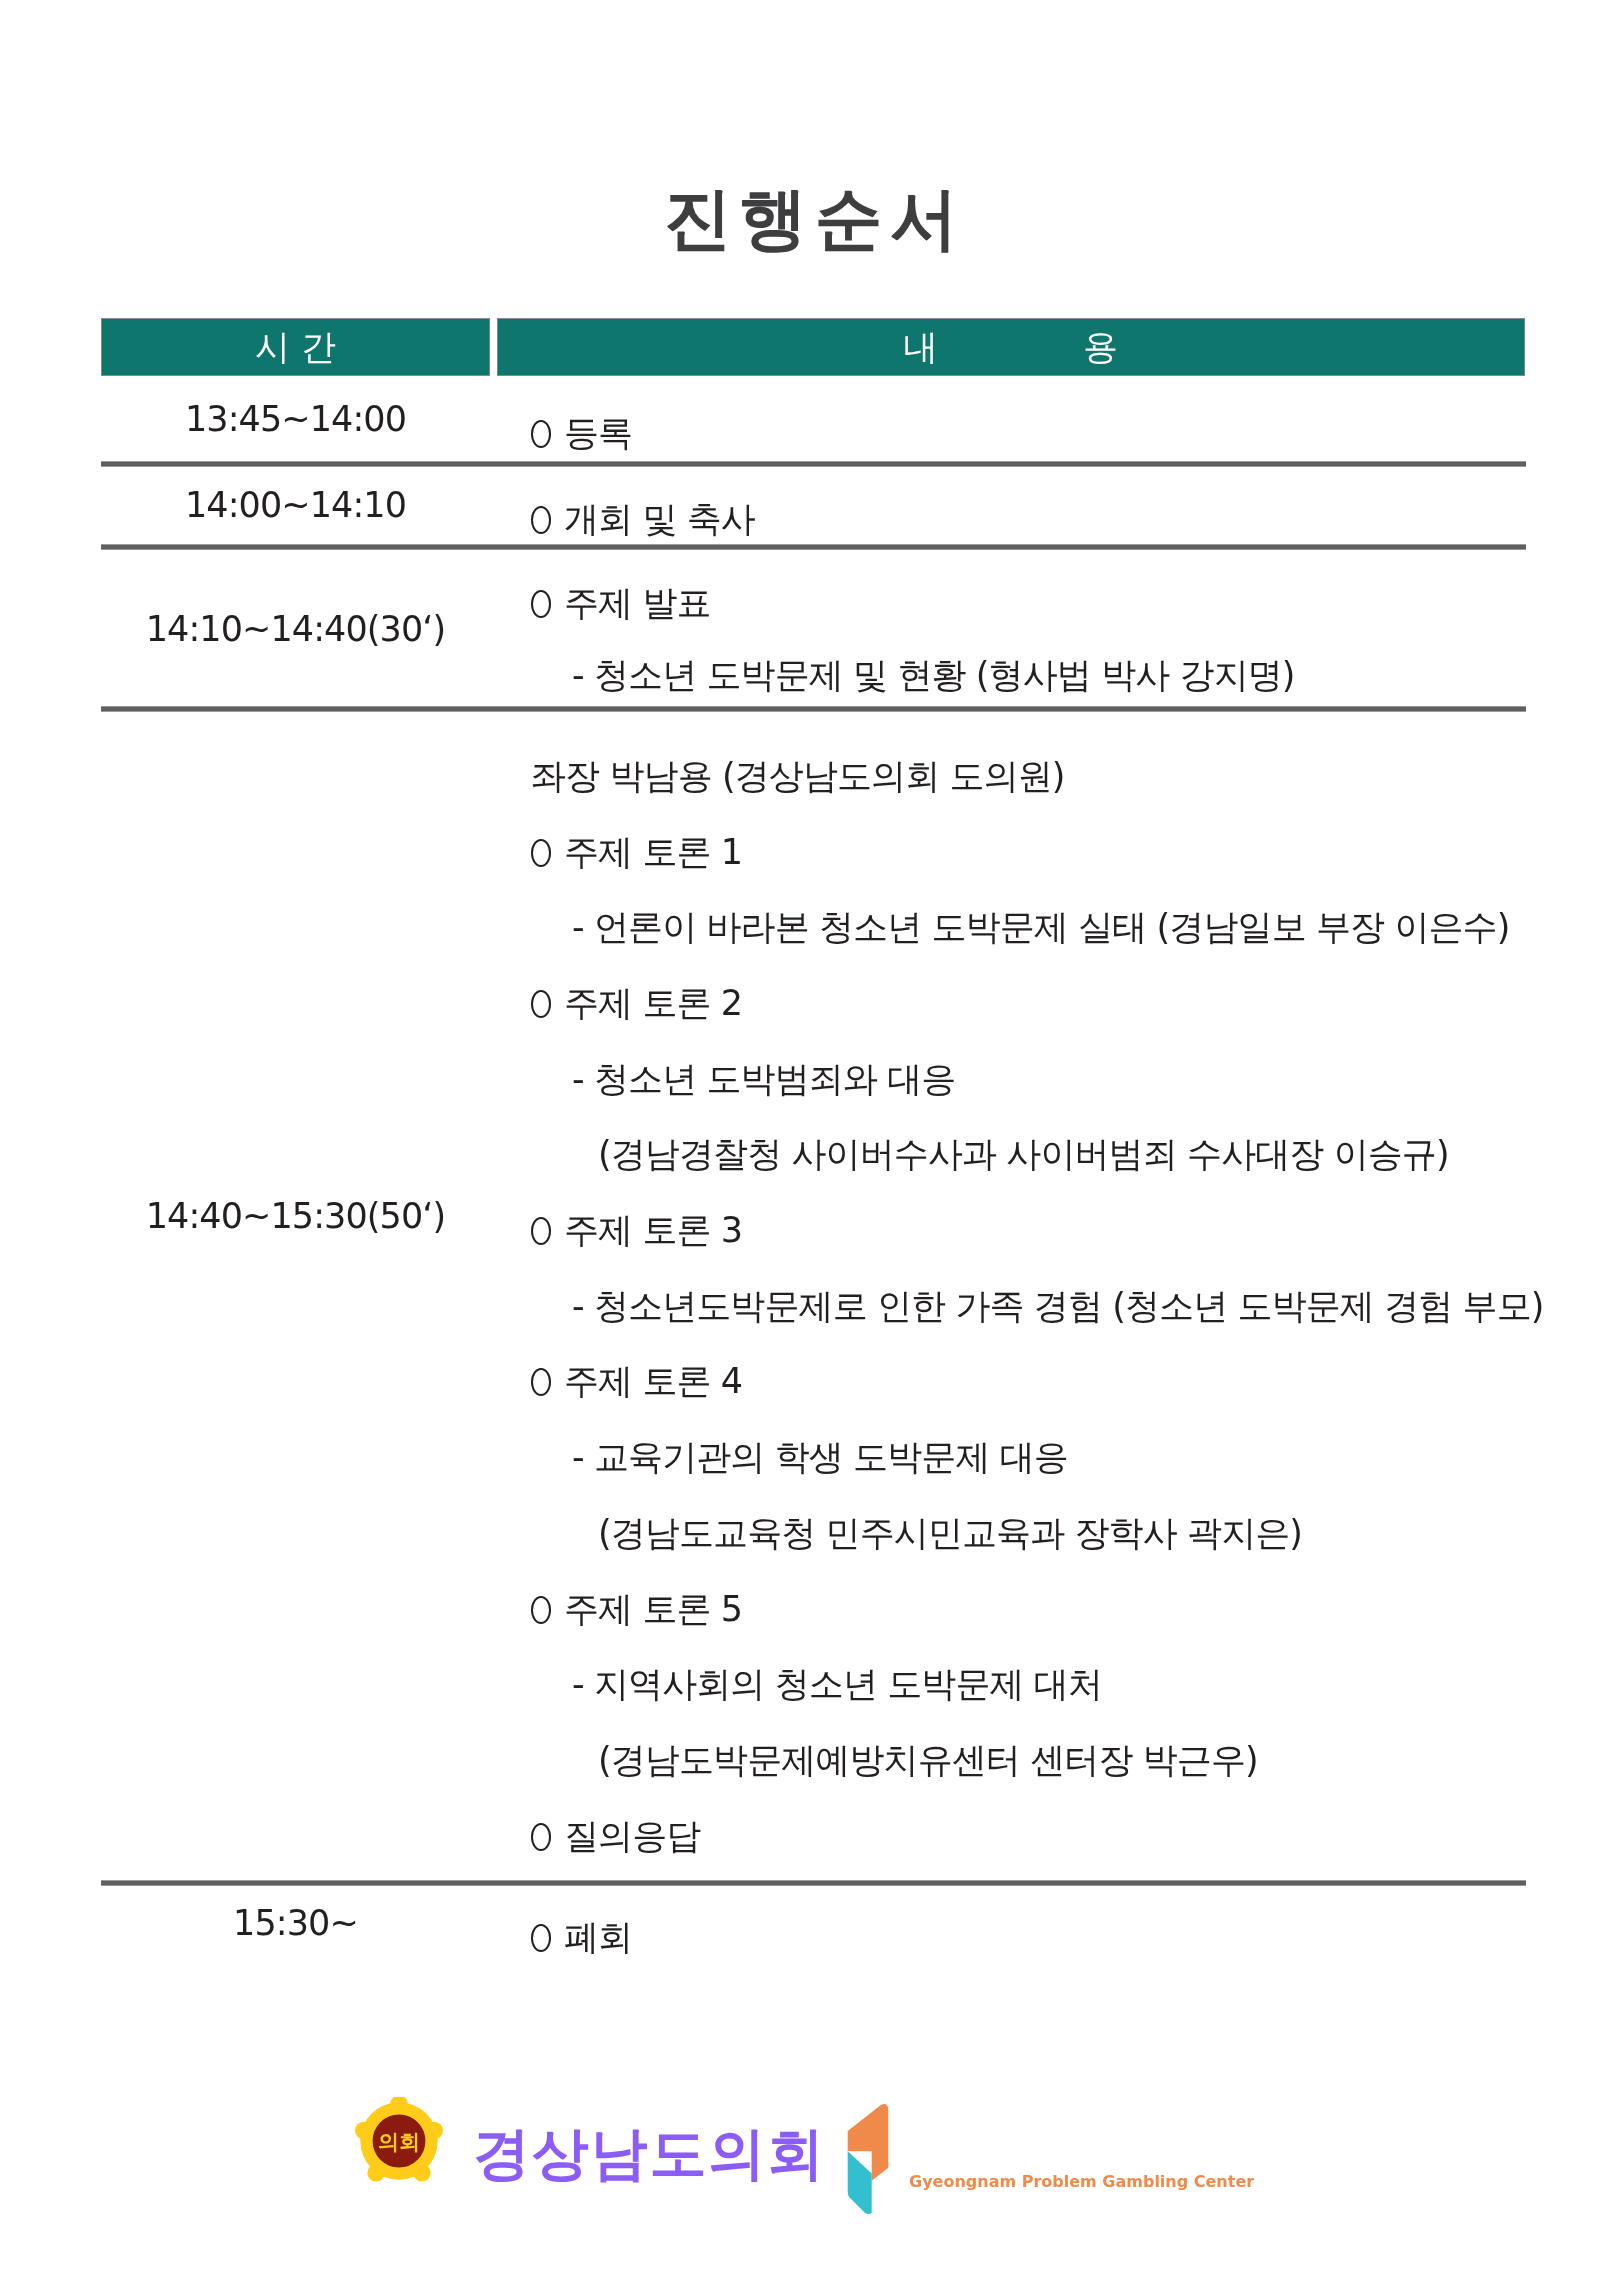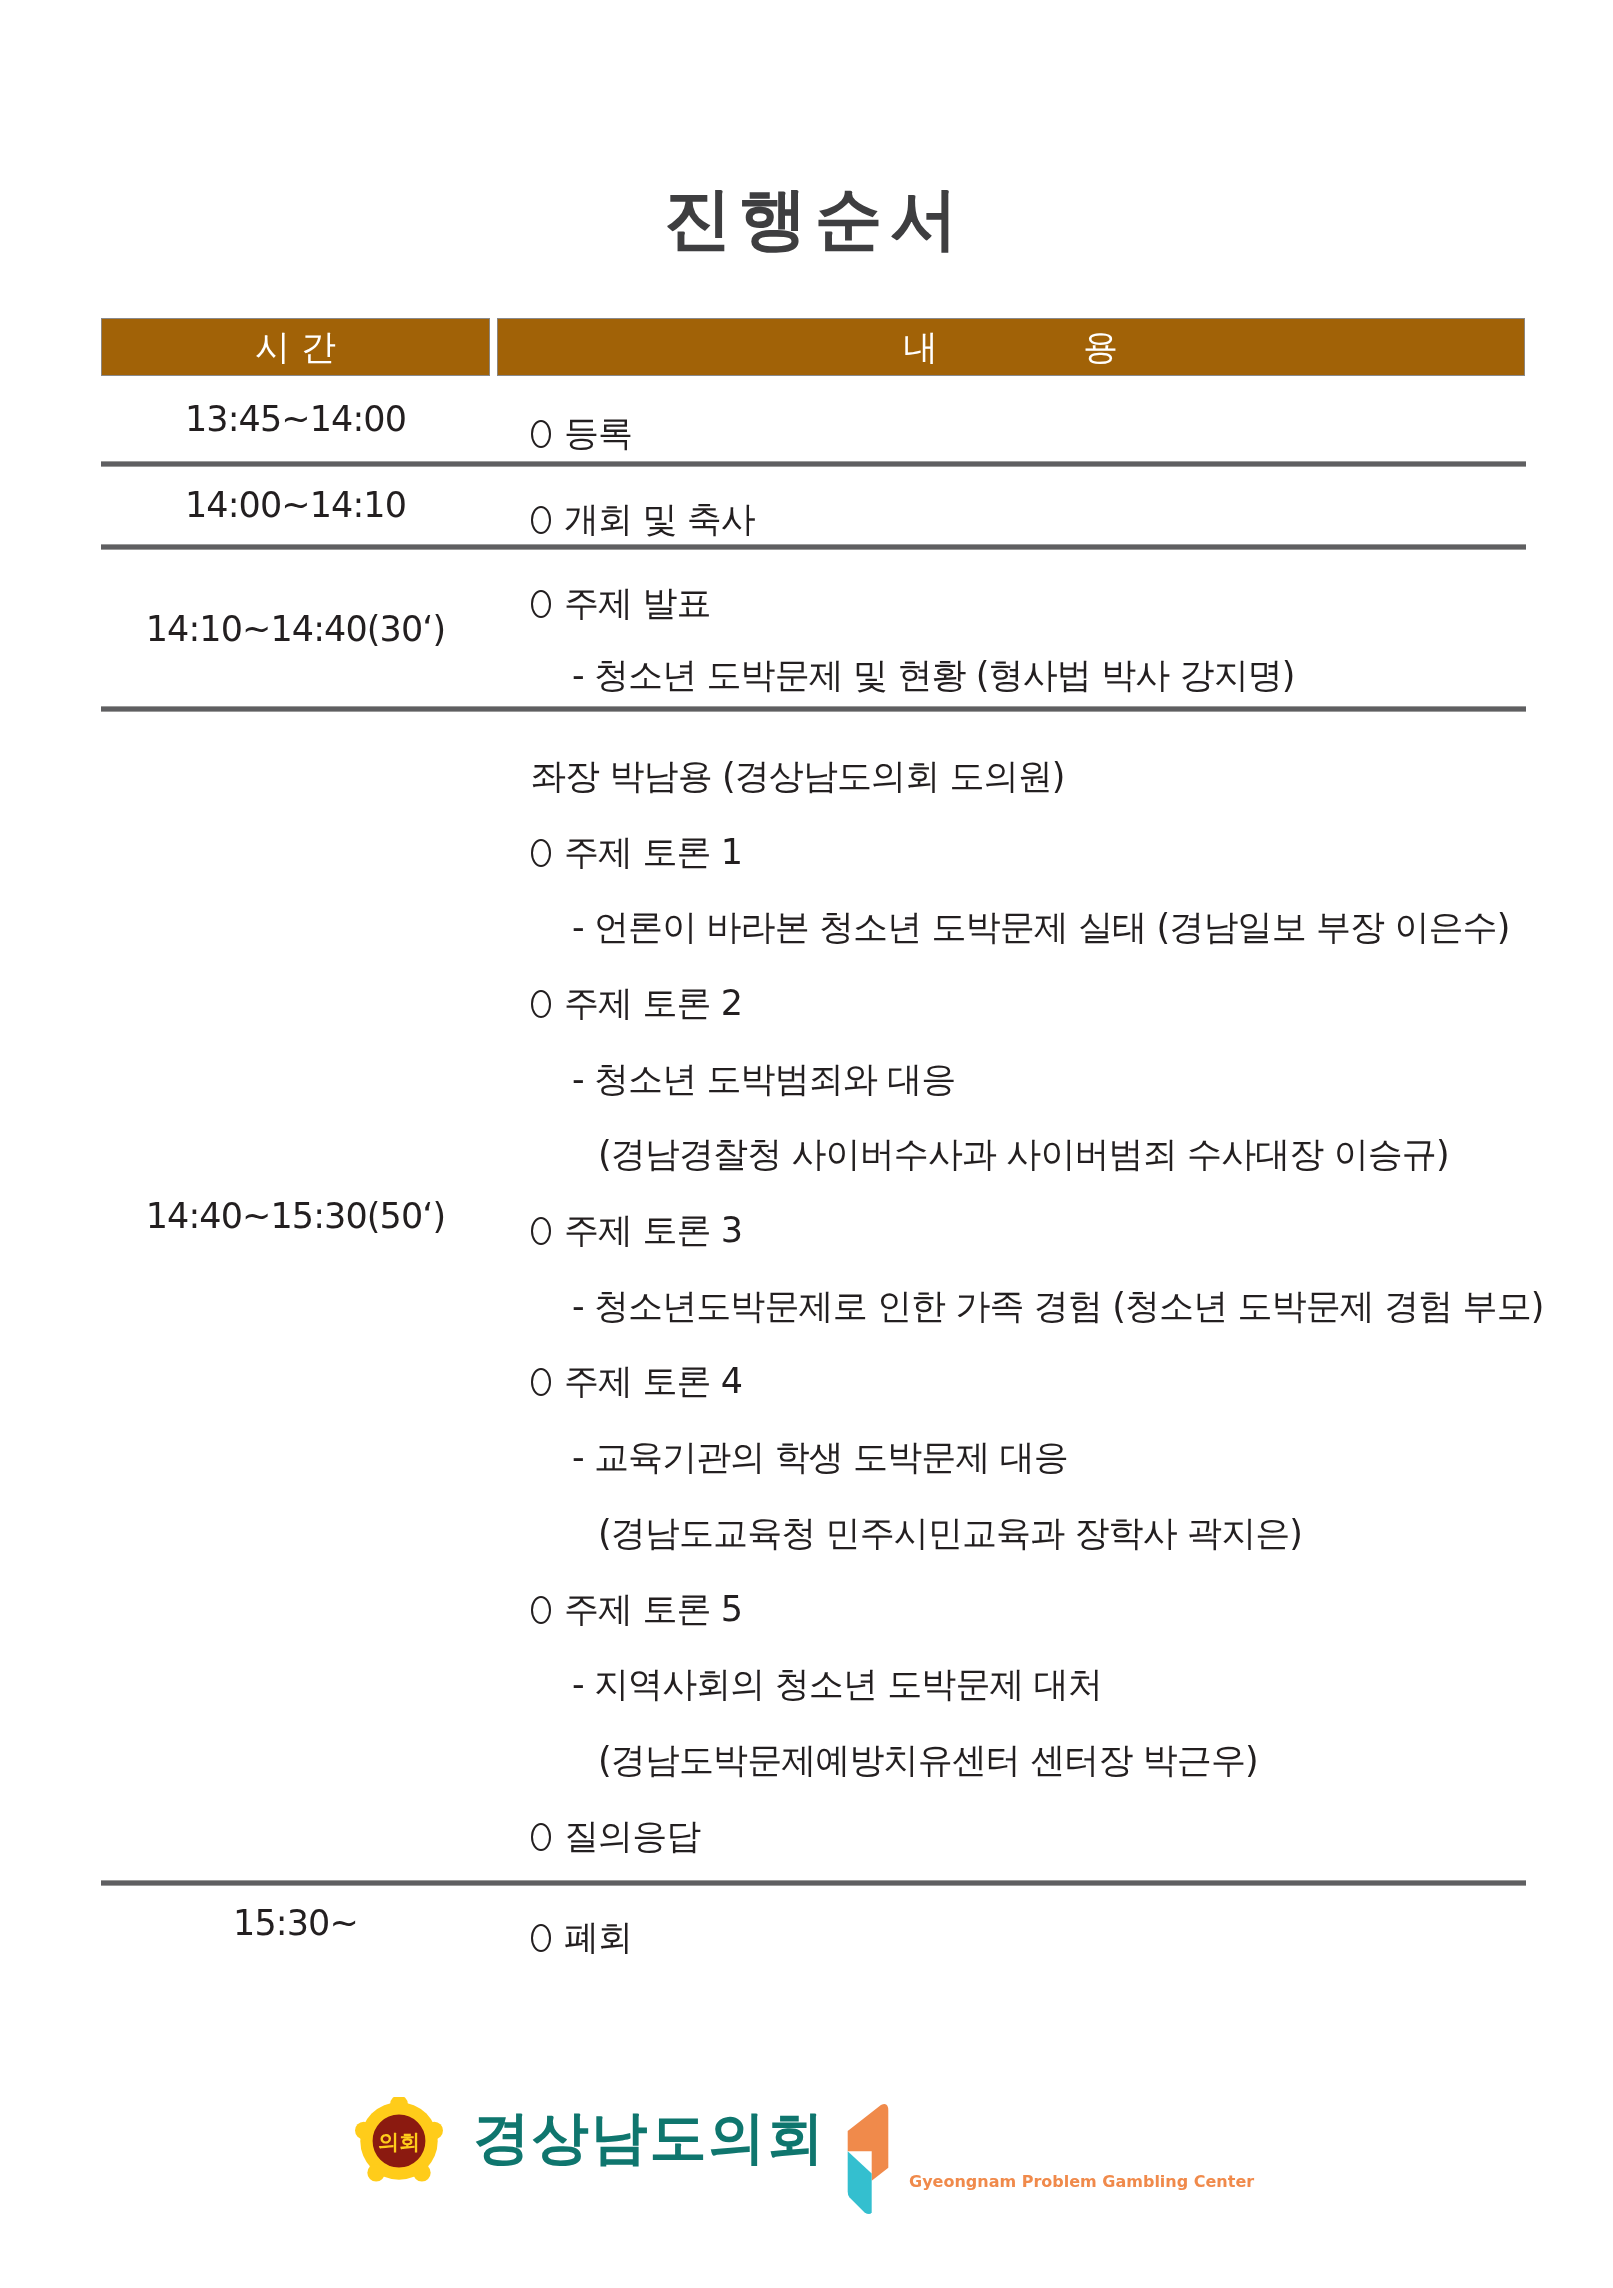--- a/index.html
+++ b/index.html
@@ -5,38 +5,38 @@
   html, body { margin: 0; padding: 0; background: #ffffff; }
   body {
     width: 1613px; height: 2289px; position: relative; overflow: hidden;
     font-family: "DejaVu Sans", "Liberation Sans", sans-serif;
     color: #231f20;
   }
   .title {
     position: absolute; left: 0; top: 174px; width: 1613px; text-align: center;
     font-size: 68px; font-weight: bold; color: #3e3e40; letter-spacing: 7.4px; padding-left: 8px;
   }
-  .hdr { position: absolute; top: 318px; height: 58px; background: #a16207;
+  .hdr { position: absolute; top: 318px; height: 58px; background: #0f766e;
     color: #fff; font-size: 35px; line-height: 58px; box-shadow: inset 0 0 0 0.9px #8a8a8c; }
   .hdr-time { left: 101px; width: 389px; text-align: center; }
   .hdr-content { left: 497px; width: 1028px; }
   .hdr-content span { position: absolute; top: 0; }
   .divider { position: absolute; left: 101px; width: 1425px; height: 3.7px;
     background: #5f5f61; border-top: 0.9px solid #9a9a9a; border-bottom: 0.9px solid #9a9a9a; }
   .time { position: absolute; left: 101px; width: 389px; text-align: center;
     font-size: 35px; letter-spacing: -0.9px; }
   .line { position: absolute; left: 531px; font-size: 35px; white-space: nowrap; letter-spacing: -0.9px; margin-top: 11px; }
   .line.sub { left: 572px; }
   .line.sub2 { left: 598px; }
   .circle { display: inline-block; width: 20px; height: 28px; border: 2.8px solid #231f20;
     border-radius: 50%; vertical-align: -2.8px; margin-right: 13px; box-sizing: border-box; }
   .logos { position: absolute; top: 2077px; left: 0; width: 1554px; height: 120px; }
   .emblem { position: absolute; left: 355px; top: 20px; width: 88px; height: 88px; }
-  .council-name { position: absolute; left: 473px; top: 23px; font-size: 57px; font-weight: bold;
-    color: #0f766e; letter-spacing: 1.8px; }
+  .council-name { position: absolute; left: 473px; top: 39px; font-size: 57px; font-weight: bold;
+    color: #8b5cf6; letter-spacing: 1.8px; }
   .gpgc-mark { position: absolute; left: 844px; top: 16.6px; width: 48px; height: 120px; }
   .gpgc-ko { position: absolute; left: 909px; top: 55px; font-size: 31px; color: #f08a4b; letter-spacing: 0.9px; }
   .gpgc-en { position: absolute; left: 909px; top: 95px; font-size: 16px; color: #f08a4b; font-weight: bold; }
 </style>
 </head>
 <body>
 
 <div class="title">진행순서</div>
 
 <div class="hdr hdr-time">시 간</div>

